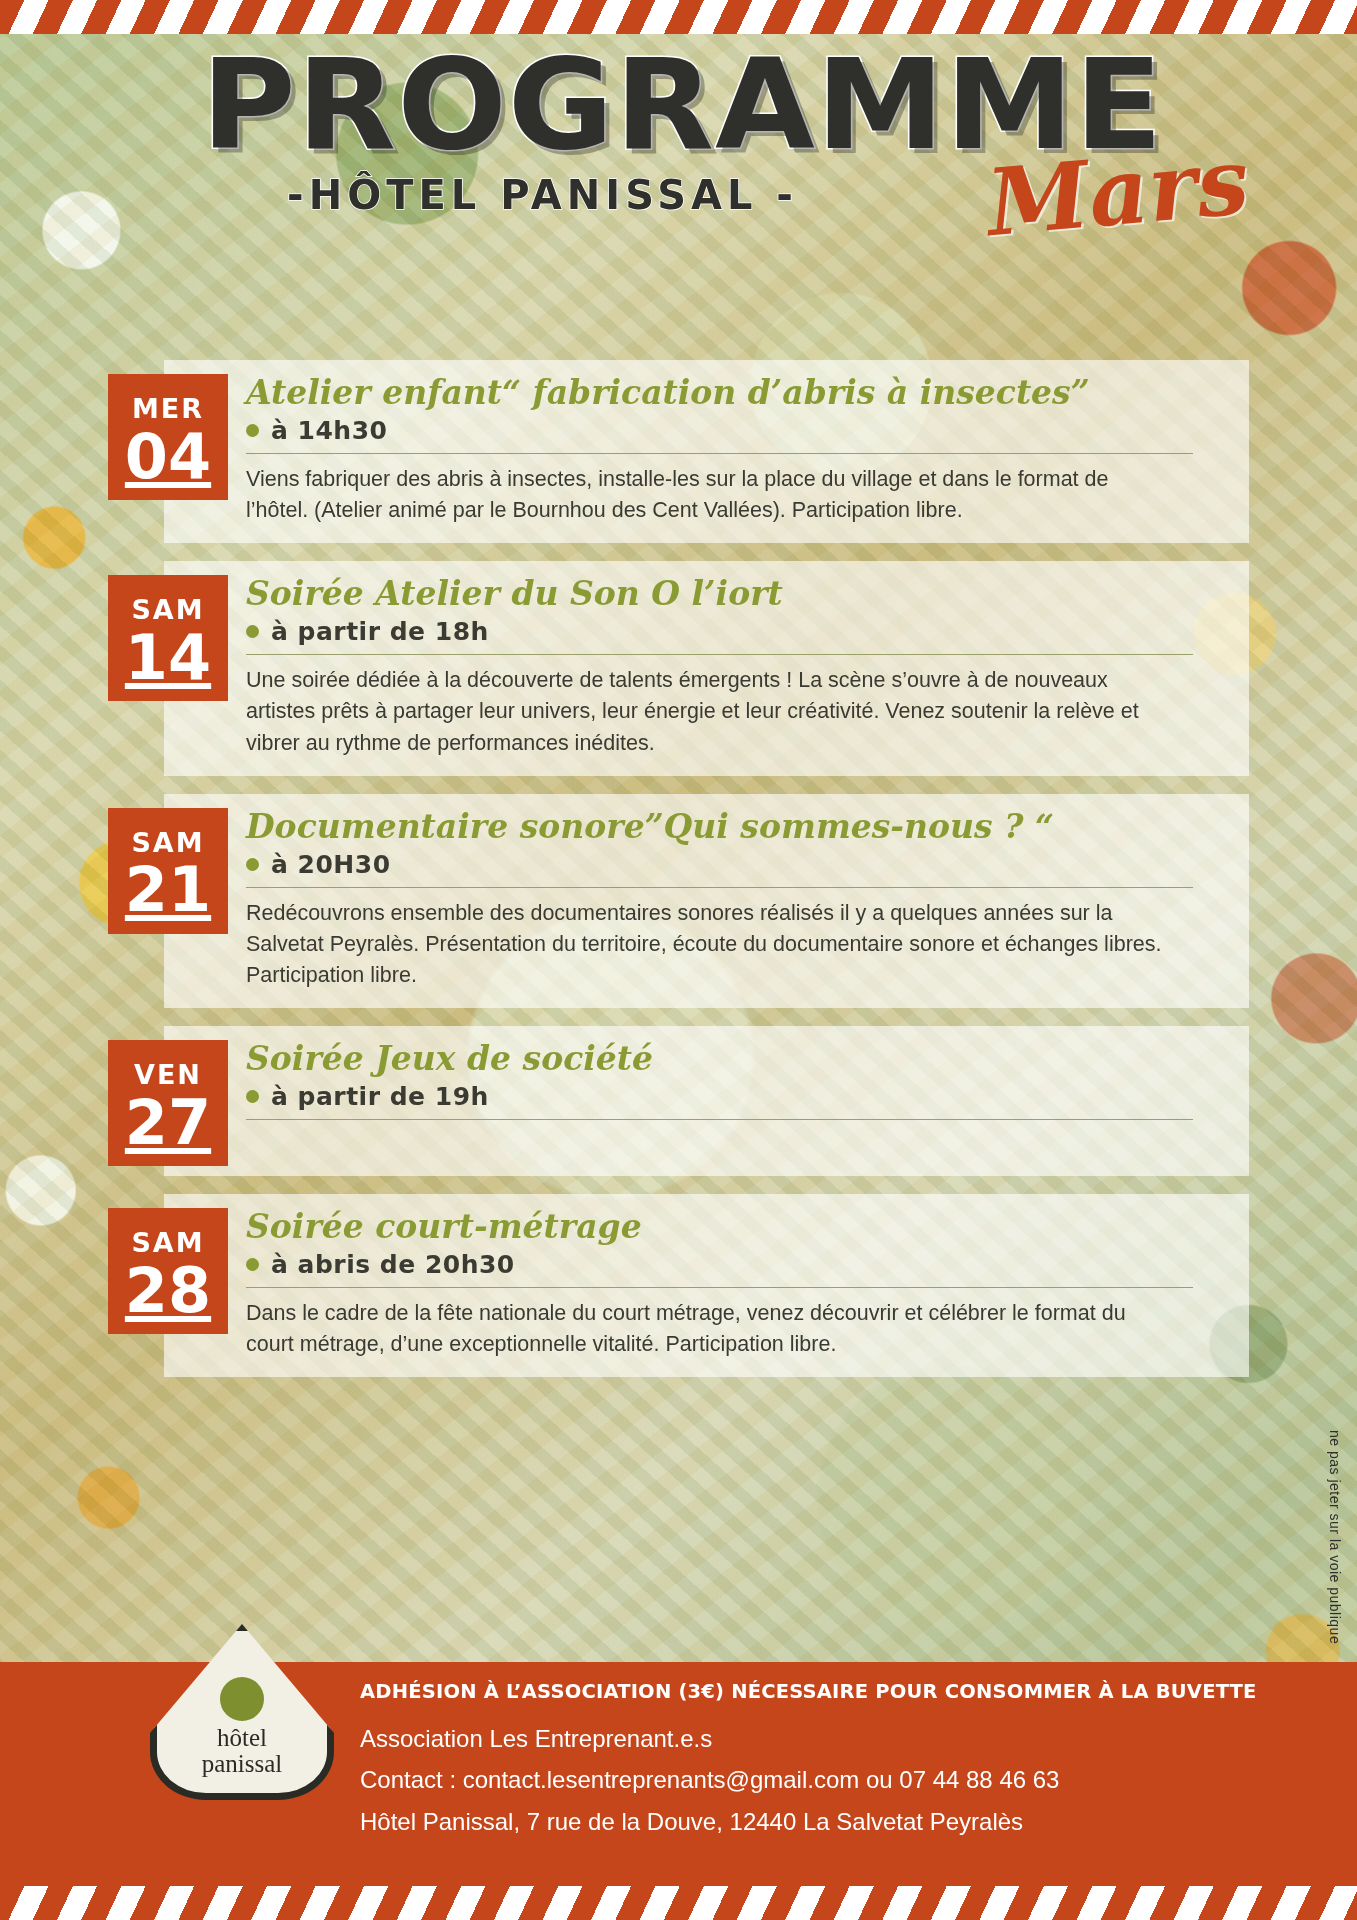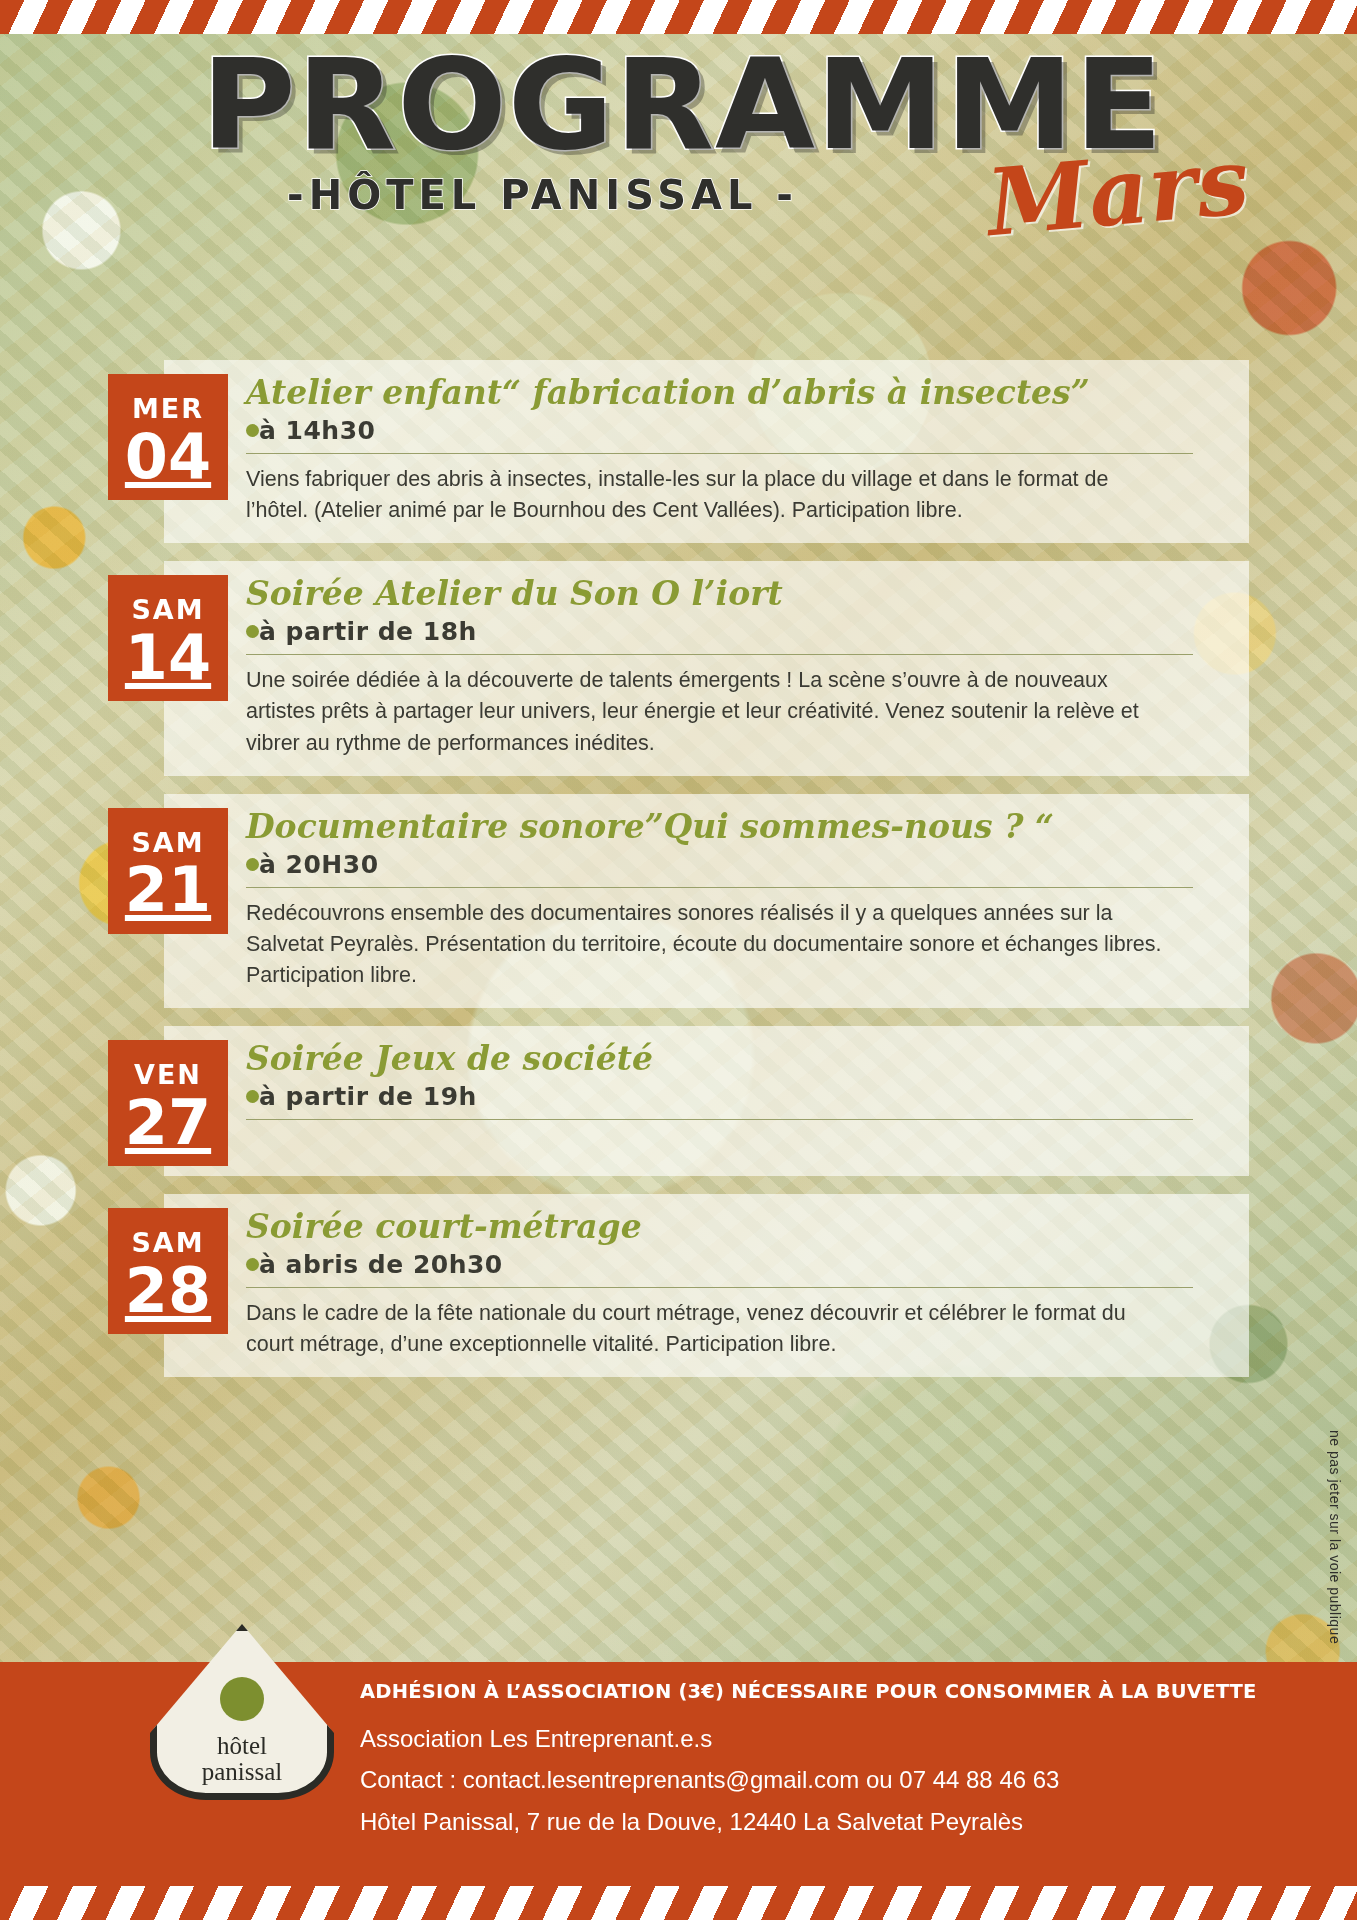--- a/index.html
+++ b/index.html
@@ -157,20 +157,21 @@
     font-style: italic;
     font-weight: bold;
     font-size: 33px;
     color: #8a9b34;
     line-height: 1.15;
     margin-bottom: 4px;
   }
   .event-time-row {
     display: flex;
     align-items: center;
+    gap: 12px;
     border-bottom: 1.5px solid #9aa06a;
     padding-bottom: 8px;
     margin-bottom: 10px;
     margin-right: 30px;
   }
   .bullet {
     width: 13px; height: 13px;
     border-radius: 50%;
     background: #8a9b34;
     flex: 0 0 13px;
@@ -237,21 +238,21 @@
     height: 176px;
     background: #f2efe4;
     border: 7px solid #2b2b26;
     border-radius: 48px 48px 56px 56px / 72px 72px 48px 48px;
     clip-path: polygon(50% 0%, 100% 62%, 100% 86%, 88% 100%, 12% 100%, 0% 86%, 0% 62%);
     position: relative;
     display: flex;
     flex-direction: column;
     align-items: center;
     justify-content: flex-end;
-    padding-bottom: 8px;
+    padding-bottom: 16px;
   }
   .logo-dot {
     width: 44px; height: 44px;
     border-radius: 50%;
     background: #7d8f2f;
     position: absolute;
     top: 46px; left: 50%;
     transform: translateX(-50%);
   }
   .logo-text {

